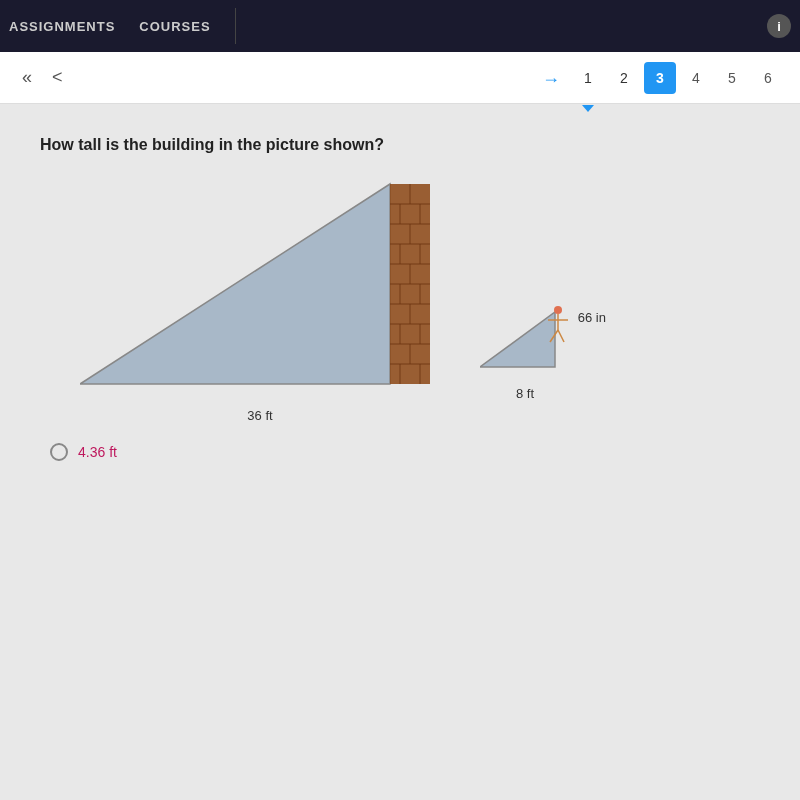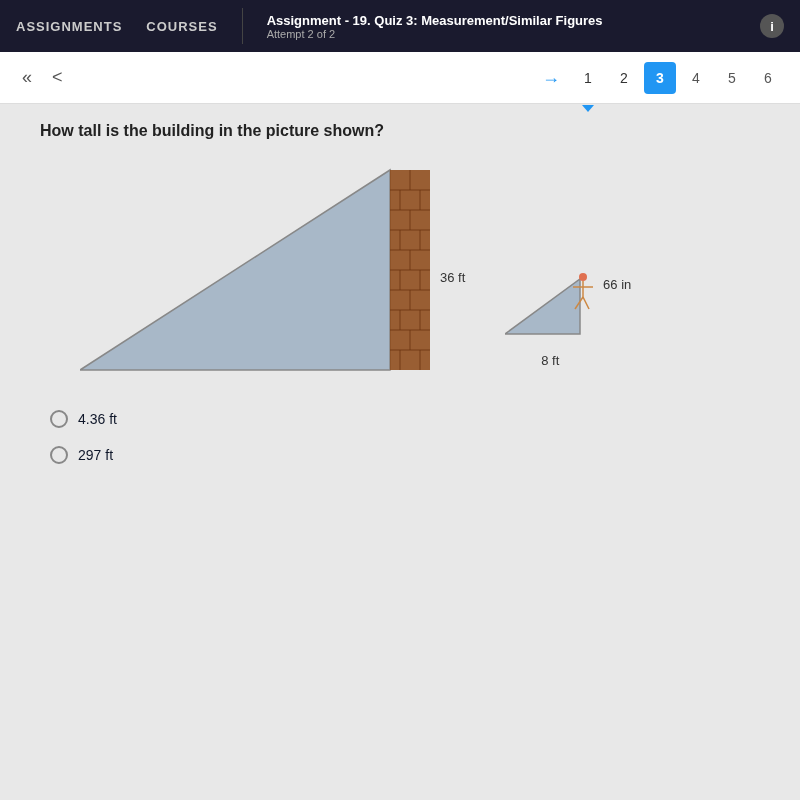--- a/index.html
+++ b/index.html
@@ -10,21 +10,21 @@
       background: #f0f0f0;
       overflow: hidden;
     }
 
     
     .top-nav {
       display: flex;
       align-items: center;
       background: #1a1a2e;
       height: 52px;
-      padding: 0 16px;
+      padding: 0 9px;
       gap: 24px;
     }
     .nav-item {
       color: #ccc;
       font-size: 13px;
       font-weight: bold;
       letter-spacing: 1px;
       cursor: pointer;
     }
     .nav-divider {
@@ -117,21 +117,21 @@
       left: 50%;
       transform: translateX(-50%);
       border-left: 6px solid transparent;
       border-right: 6px solid transparent;
       border-top: 7px solid #2196F3;
     }
 
     
     .main-content {
       background: #e8e8e8;
-      padding: 18px 40px;
+      padding: 32px 40px;
       min-height: 696px;
     }
 
     .question-text {
       font-size: 16px;
       font-weight: bold;
       color: #222;
       margin-bottom: 20px;
     }
 
@@ -141,21 +141,21 @@
       align-items: flex-end;
       margin-bottom: 20px;
       margin-left: 40px;
       gap: 20px;
     }
 
     
     .big-triangle-container {
       position: relative;
       display: flex;
-      flex-direction: row;
+      flex-direction: column;
       align-items: center;
     }
     .big-triangle-svg {
       display: block;
     }
     .big-label {
       font-size: 13px;
       color: #333;
       margin-top: 4px;
       text-align: center;
@@ -212,40 +212,34 @@
       background: #2196F3;
     }
     .radio-inner {
       width: 8px;
       height: 8px;
       border-radius: 50%;
       background: white;
     }
     .choice-label {
       font-size: 14px;
-      color: #0f172a;
+      color: #be185d;
     }
     .choice-label.selected {
       color: #2196F3;
       font-weight: bold;
     }
   </style>
 </head>
 <body>
 
 <div class="top-nav">
   <span class="nav-item">ASSIGNMENTS</span>
   <span class="nav-item">COURSES</span>
   <div class="nav-divider"></div>
-  <div class="assignment-info">
-    <div class="assignment-title">
-      <span>Assignment</span><span> - 19. Quiz 3: Measurement/Similar Figures</span>
-    </div>
-    <div class="assignment-attempt">Attempt 2 of 2</div>
-  </div>
   <div class="info-icon">i</div>
 </div>
 
 <div class="question-nav">
   <span class="nav-arrow">«</span>
   <span class="nav-arrow">&lt;</span>
   <div class="question-numbers">
     <span class="forward-arrow">→</span>
     <div class="q-num has-answer nav-indicator">1</div>
     <div class="q-num has-answer">2</div>
@@ -322,20 +316,15 @@
     </div>
 
   </div>
 
   <div class="answer-choices">
     <div class="choice">
       <div class="radio-outer">
       </div>
       <span class="choice-label">4.36 ft</span>
     </div>
-    <div class="choice">
-      <div class="radio-outer">
-      </div>
-      <span class="choice-label">297 ft</span>
-    </div>
   </div>
 
 </div>
 
 </body></html>

